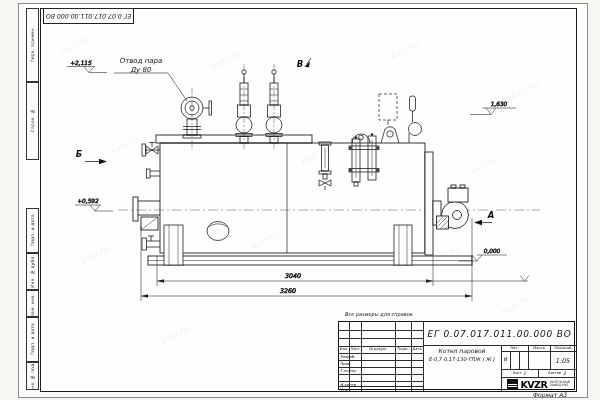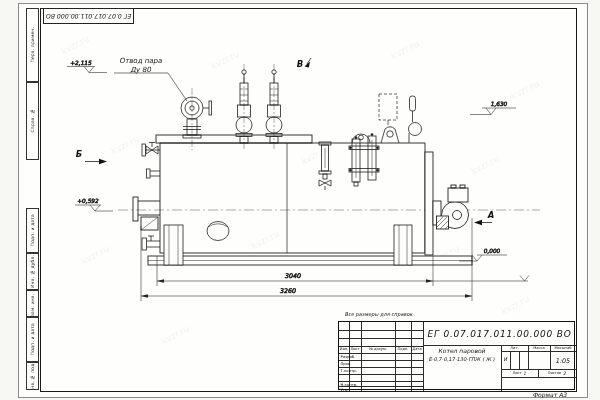--- a/index.html
+++ b/index.html
@@ -356,15 +356,23 @@
 
   <div class="txt sheetcell" style="left:162px;top:47px;width:37px;height:8px">
     <span class="l">Лист</span>
     <span class="v">1</span>
   </div>
   <div class="txt sheetcell" style="left:199px;top:47px;width:38px;height:8px">
     <span class="l">Листов</span>
     <span class="v">2</span>
   </div>
 
+  <div class="txt company" style="left:162px;top:55px;width:75px;height:14px">
+    <span class="logoicon"></span>
+    <span class="logotxt">KVZR</span>
+    <span class="captxt">
+      <span style="display:block">КОТЕЛЬНЫЙ</span>
+      <span style="display:block">ЗАВОД РЭП</span>
+    </span>
+  </div>
 </div>
 
 <div class="abs fmt" style="left:495px;top:390.5px;width:110px">Формат А3</div>
 
 </body></html>

